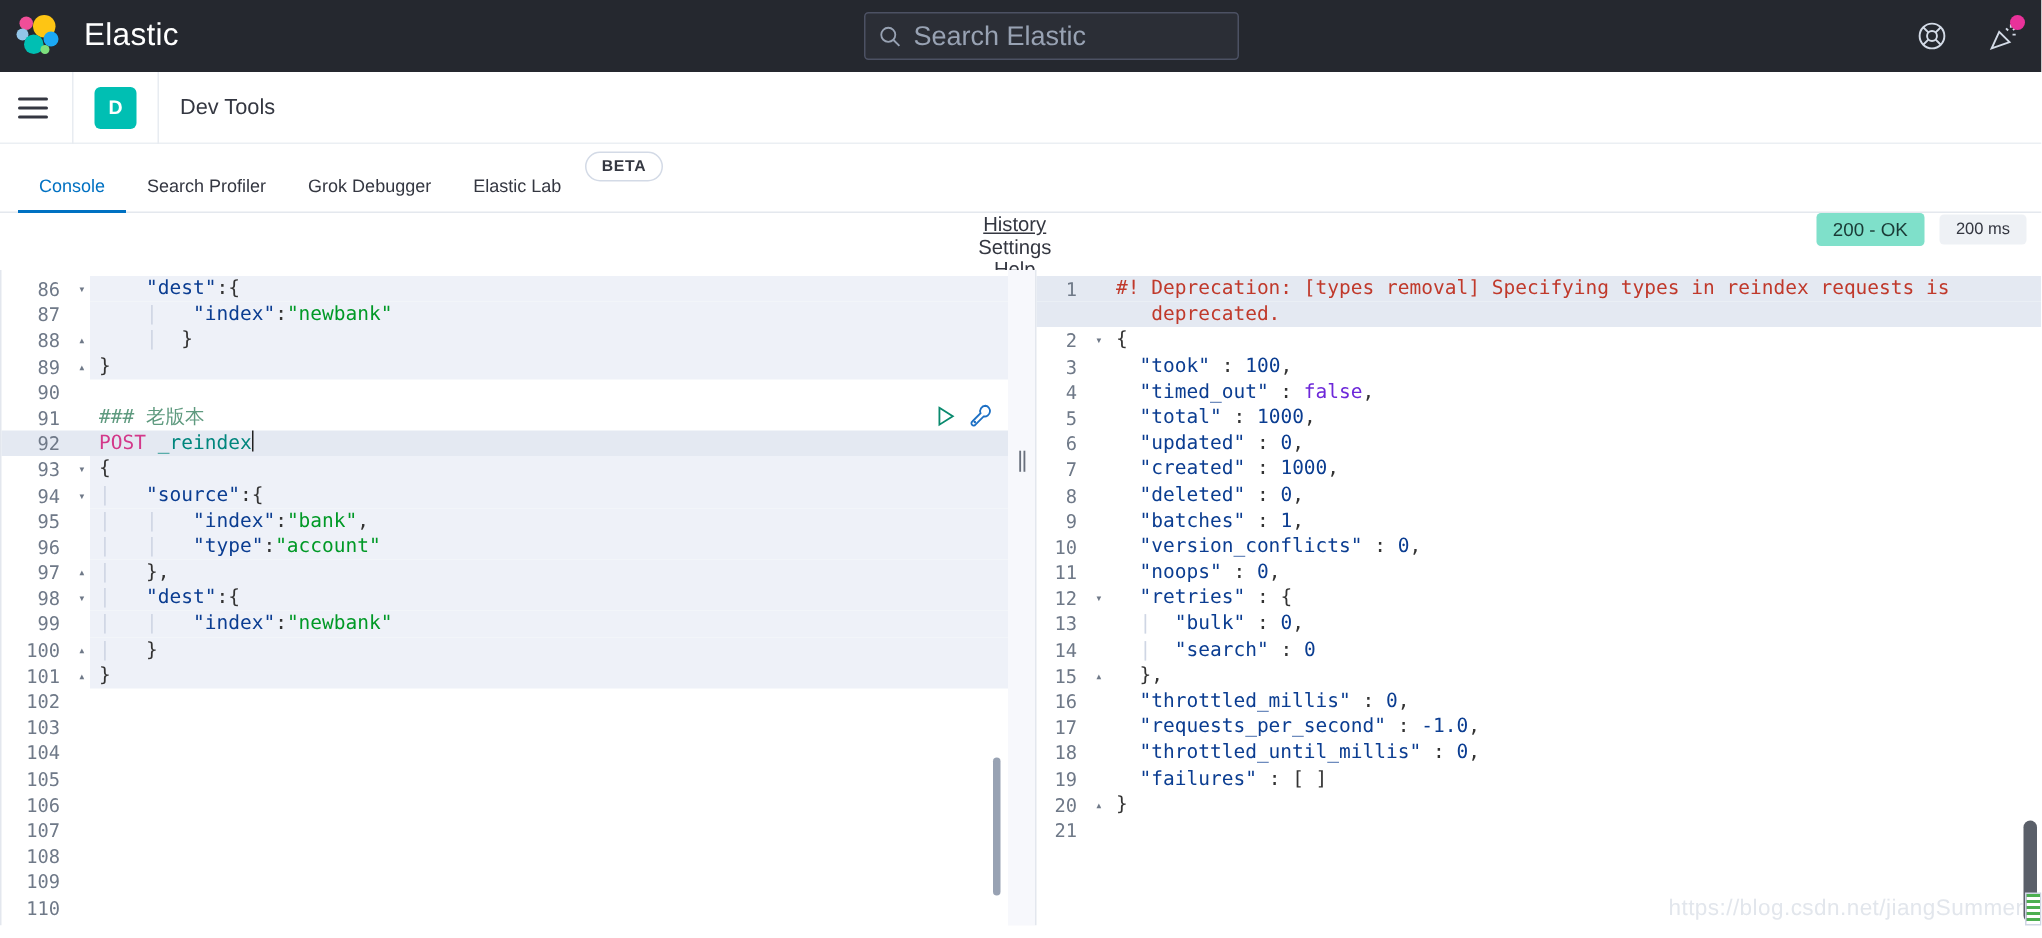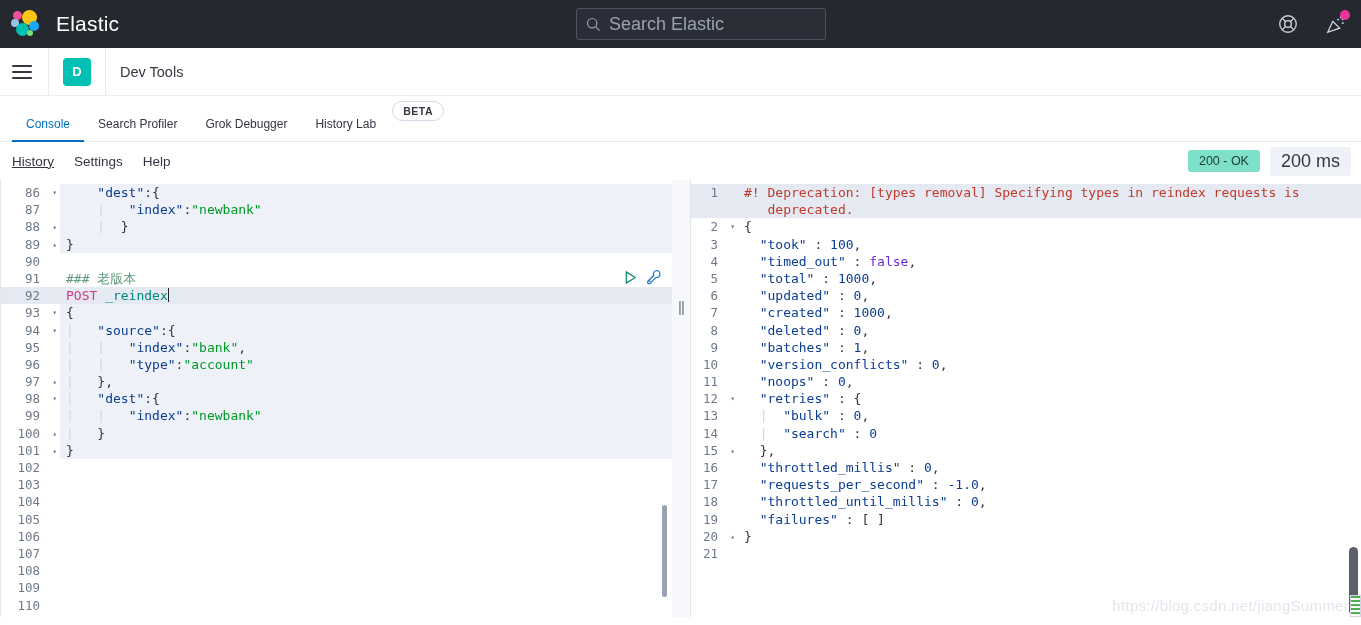--- a/index.html
+++ b/index.html
@@ -84,33 +84,33 @@
   .beta-badge {
     border: 1px solid #d3dae6; border-radius: 10px;
     font-size: 10.5px; font-weight: bold; letter-spacing: .5px;
     color: #343741; padding: 3px 10px; margin-bottom: 20px; margin-left: 2px;
     cursor: pointer;
   }
 
   
   .subbar {
     height: 38px; display: flex; align-items: center;
-    padding-left: 12px; background: #fff; position: relative;
+    padding-left: 12px; background: #fff; position: relative; flex-direction: column;
   }
   .sublink {
     font-size: 13.5px; color: #343741; margin-right: 20px; cursor: pointer;
   }
   .sublink.underline { text-decoration: underline; }
   .status-wrap { position: absolute; right: 10px; display: flex; gap: 10px; align-items: center; }
   .status-ok {
     background: #7fe0ca; color: #1a3b36; font-size: 12.5px;
     padding: 4px 11px; border-radius: 3px; margin-left: 40px;
   }
   .status-ms {
-    background: #eef1f5; color: #343741; font-size: 18px;
+    background: #eef1f5; color: #343741; font-size: 11px;
     padding: 4px 11px; border-radius: 3px;
   }
 
   
   .panes { display: flex; height: 437px; position: relative; background: #fff; }
   .pane { display: flex; position: relative; overflow: hidden; }
   .pane-left { width: 672px; border-right: none; }
   .splitter {
     width: 18px; background: #f7f8fc;
     display: flex; align-items: center; justify-content: center;
@@ -242,21 +242,21 @@
   <div class="vdiv"></div>
   <div class="app-badge">D</div>
   <div class="vdiv"></div>
   <div class="app-title">Dev Tools</div>
 </div>
 
 <div class="tabs">
   <div class="tab active">Console</div>
   <div class="tab">Search Profiler</div>
   <div class="tab">Grok Debugger</div>
-  <div class="tab">History Lab</div>
+  <div class="tab">Elastic Lab</div>
   <div class="beta-badge">BETA</div>
 </div>
 
 <div class="subbar">
   <div class="sublink underline">History</div>
   <div class="sublink">Settings</div>
   <div class="sublink">Help</div>
   <div class="status-wrap">
     <div class="status-ok">200 - OK</div>
     <div class="status-ms">200 ms</div>

